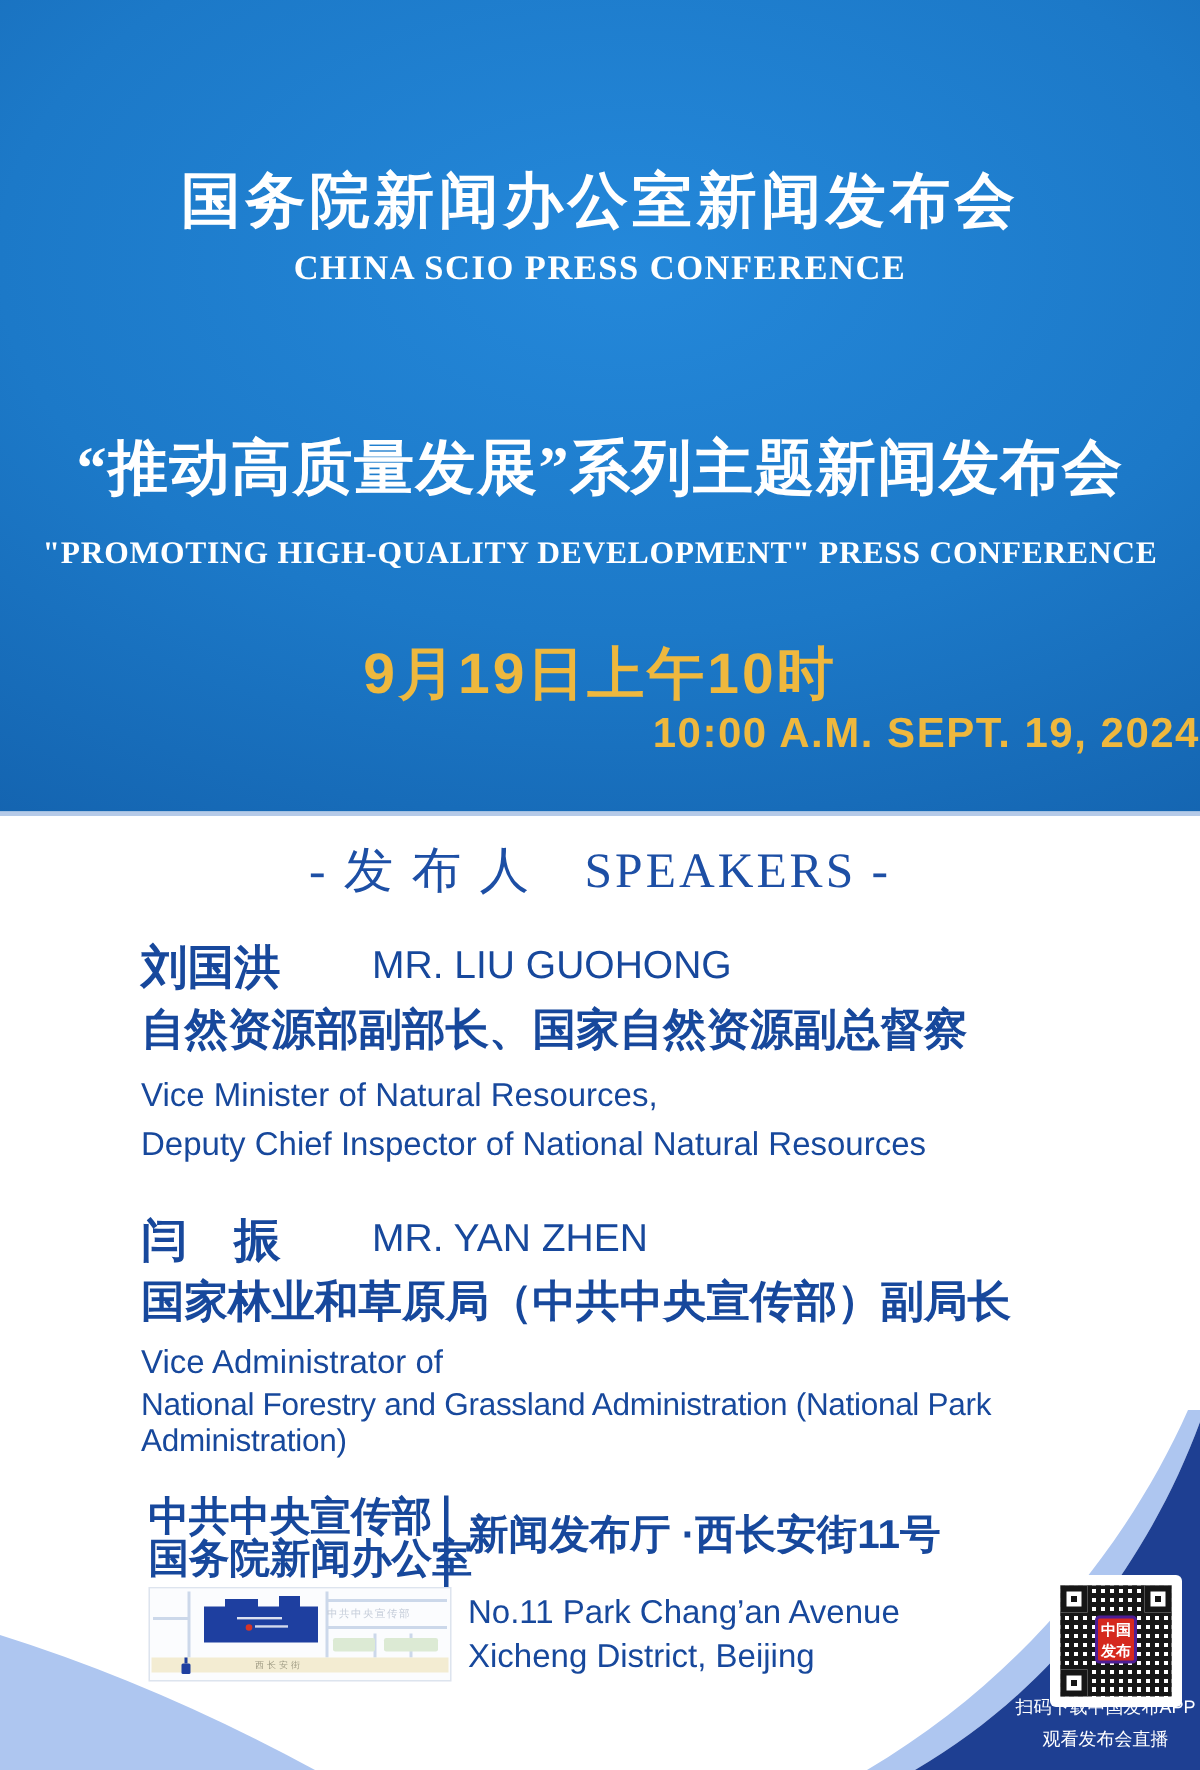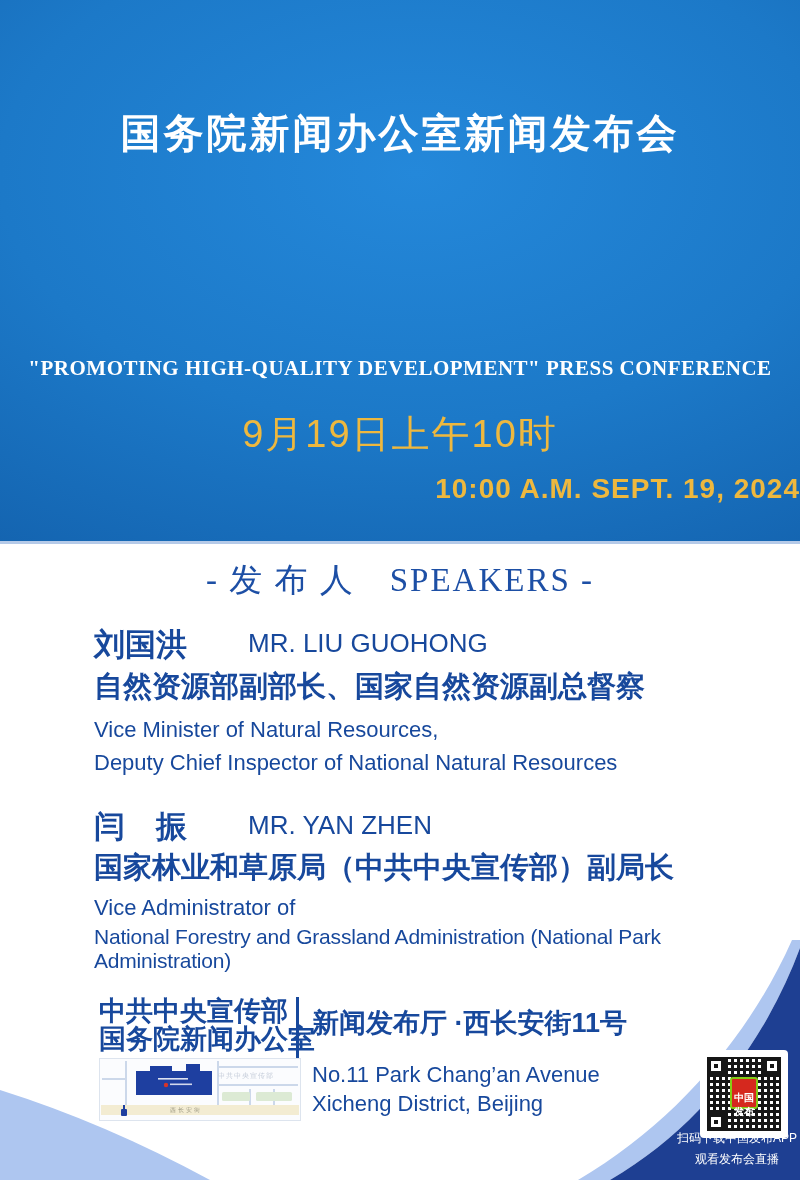--- a/index.html
+++ b/index.html
@@ -15,21 +15,21 @@
     position:absolute;left:0;top:0;width:800px;height:541px;
     background:radial-gradient(130% 115% at 52% 32%, #2488da 0%, #1c79c8 40%, #1464b0 72%, #0f589e 100%);
     border-bottom:3px solid #b5cae8;
   }
   .hero-cn{font-family:"Liberation Serif",serif;font-weight:bold;color:#ffffff;}
   .hero-en{font-family:"Liberation Serif",serif;font-weight:bold;color:#ffffff;}
   .t-org-cn{top:106px;font-size:40px;letter-spacing:3px;}
   .t-org-en{top:166px;font-size:23px;letter-spacing:1px;}
   .t-theme-cn{top:284px;font-size:40px;letter-spacing:1px;}
   .t-theme-en{top:356px;font-size:21px;letter-spacing:.5px;}
-  .t-date-cn{top:409px;font-size:38px;font-weight:normal;color:#eeb83e;letter-spacing:2px;}
+  .t-date-cn{top:424px;font-size:38px;font-weight:bold;color:#eeb83e;letter-spacing:2px;}
   .t-date-en{top:473px;font-size:28px;font-weight:bold;color:#eeb83e;letter-spacing:1px;text-align:right;}
   
   .speakers-heading{
     top:558px;font-family:"Liberation Serif",serif;font-weight:normal;
     font-size:33px;color:#1d4fa5;letter-spacing:2px;
   }
   .blue{color:#17489c;}
   .name-cn{left:94px;font-size:31px;font-weight:bold;}
   .name-en{left:248px;font-size:26px;}
   .title-cn{left:94px;font-size:29px;font-weight:bold;}
@@ -61,36 +61,38 @@
       repeating-linear-gradient(0deg,#161616 0 3px,transparent 3px 6px),
       repeating-linear-gradient(90deg,#161616 0 3px,#ffffff 3px 6px);
   }
   .finder{position:absolute;width:18px;height:18px;border:4px solid #161616;background:#ffffff;box-sizing:border-box;}
   .finder::after{content:"";position:absolute;left:3px;top:3px;width:4px;height:4px;background:#161616;}
   .finder.tl{left:0;top:0;}
   .finder.tr{right:0;top:0;}
   .finder.bl{left:0;bottom:0;}
   .qr-logo{
     position:absolute;left:30px;top:27px;width:28px;height:32px;
-    background:#d5281e;border:2px solid #84cc16;border-radius:3px;
+    background:#d5281e;border:2px solid #4c1d95;border-radius:3px;
     color:#ffffff;font-size:10px;font-weight:bold;line-height:14px;
-    text-align:center;box-sizing:border-box;padding-top:12px;
+    text-align:center;box-sizing:border-box;padding-top:2px;
   }
   .qr-caption{
     left:646px;top:1128px;width:182px;text-align:center;
     color:#ffffff;font-size:12px;line-height:21px;
   }
 </style>
 </head>
 <body>
 
 <div class="poster">
 
   <section class="hero">
     <div class="abs ctr hero-cn t-org-cn">国务院新闻办公室新闻发布会</div>
+    <div class="abs ctr hero-en t-org-en">CHINA SCIO PRESS CONFERENCE</div>
+    <div class="abs ctr hero-cn t-theme-cn">“推动高质量发展”系列主题新闻发布会</div>
     <div class="abs ctr hero-en t-theme-en">"PROMOTING HIGH-QUALITY DEVELOPMENT" PRESS CONFERENCE</div>
     <div class="abs ctr t-date-cn">9月19日上午10时</div>
     <div class="abs ctr t-date-en">10:00 A.M. SEPT. 19, 2024</div>
   </section>
 
   <div class="abs ctr speakers-heading">- 发 布 人　SPEAKERS -</div>
 
   <div>
     <div class="abs blue name-cn" style="top:624px">刘国洪</div>
     <div class="abs blue name-en" style="top:628px">MR. LIU GUOHONG</div>

